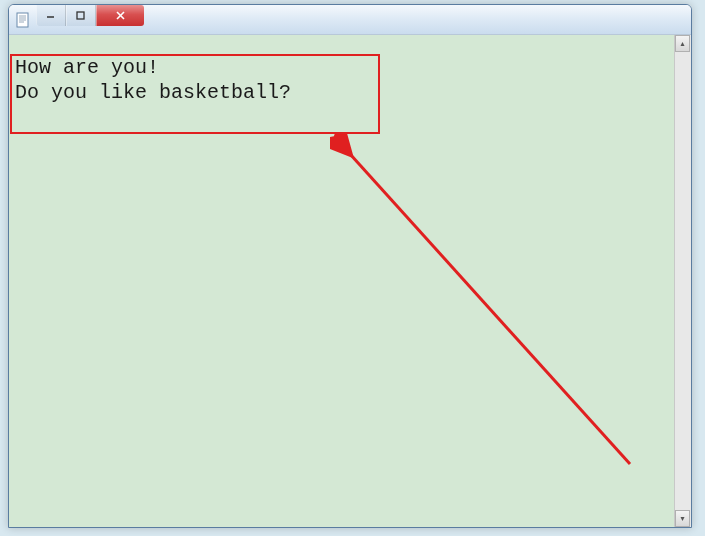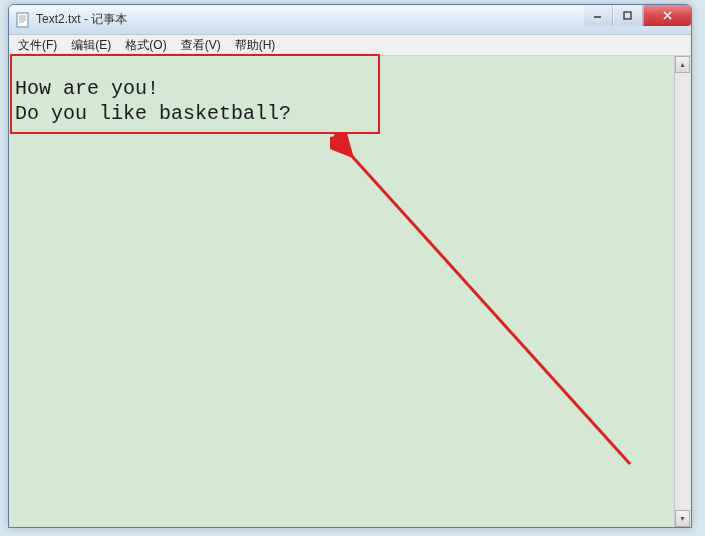--- a/index.html
+++ b/index.html
@@ -156,48 +156,40 @@
   <div class="titlebar">
     <span class="title-icon">
       <svg viewBox="0 0 16 16" width="16" height="16">
         <rect x="2" y="1" width="11" height="14" fill="#fff" stroke="#6a8aac" stroke-width="1"></rect>
         <line x1="4" y1="4" x2="11" y2="4" stroke="#9ab" stroke-width="1"></line>
         <line x1="4" y1="6" x2="11" y2="6" stroke="#9ab" stroke-width="1"></line>
         <line x1="4" y1="8" x2="11" y2="8" stroke="#9ab" stroke-width="1"></line>
         <line x1="4" y1="10" x2="9" y2="10" stroke="#9ab" stroke-width="1"></line>
       </svg>
     </span>
-    <span class="title-text">Text2.txt - 记事本</span>
     <div class="win-buttons">
       <div class="win-btn min">
         <svg width="10" height="10">
             <line x1="1" y1="6" x2="8" y2="6" stroke="#333" stroke-width="1.5"></line>
           </svg>
       </div>
       <div class="win-btn max">
         <svg width="10" height="10">
             <rect x="1" y="1" width="7" height="7" fill="none" stroke="#333" stroke-width="1.3"></rect>
           </svg>
       </div>
       <div class="win-btn close">
         <svg width="12" height="12">
             <line x1="2" y1="2" x2="9" y2="9" stroke="#fff" stroke-width="1.6"></line>
             <line x1="9" y1="2" x2="2" y2="9" stroke="#fff" stroke-width="1.6"></line>
           </svg>
       </div>
     </div>
   </div>
 
-  <div class="menubar">
-    <span class="menu-item">文件(F)</span>
-    <span class="menu-item">编辑(E)</span>
-    <span class="menu-item">格式(O)</span>
-    <span class="menu-item">查看(V)</span>
-    <span class="menu-item">帮助(H)</span>
-  </div>
 
   <div class="content-area">
     <div class="text-area">How are you!
 Do you like basketball?</div>
     <div class="scrollbar">
       <div class="scroll-arrow up">▴</div>
       <div class="scroll-arrow down">▾</div>
     </div>
   </div>
 

